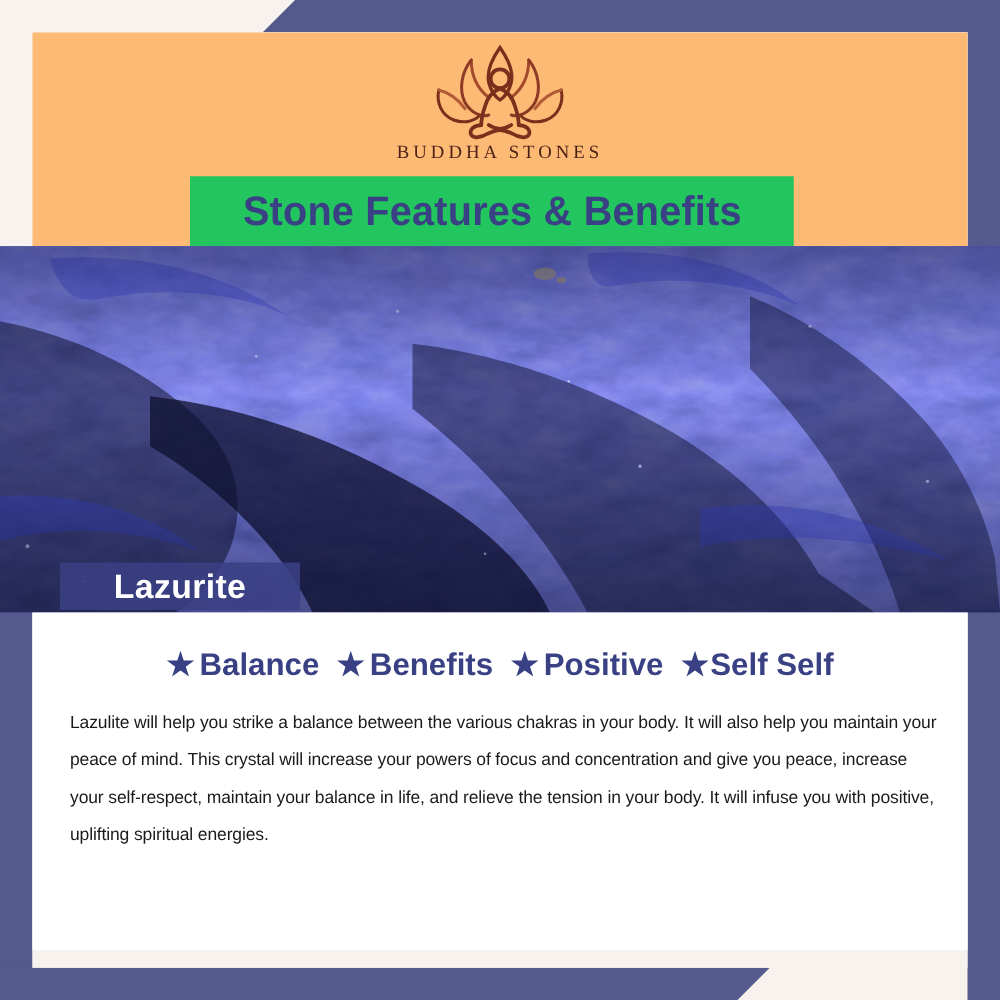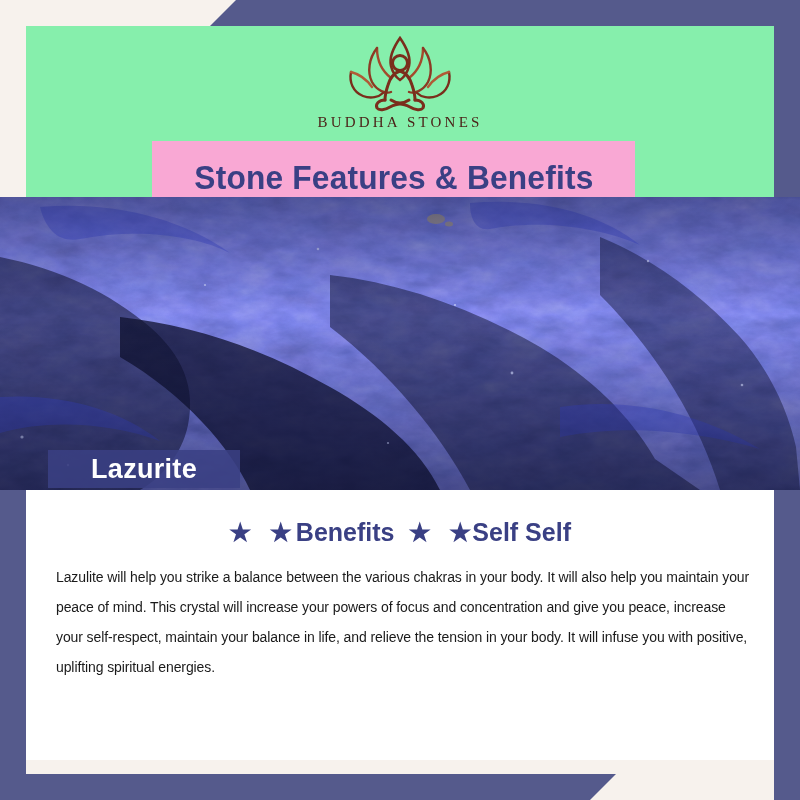--- a/index.html
+++ b/index.html
@@ -41,21 +41,21 @@
     left:26px; top:26px;
     width:748px; height:748px;
     background:#f7f2ed;
   }
 
   
   .header {
     position:absolute;
     left:26px; top:26px;
     width:748px; height:171px;
-    background:#86efac;
+    background:#fdba74;
   }
   .logo-wrap {
     position:absolute;
     left:0; right:0; top:0;
     display:flex; flex-direction:column;
     align-items:center; justify-content:flex-start;
     padding-top:4px;
   }
   .logo-mark { width:150px; height:82px; display:block; }
   .logo-text {
@@ -65,22 +65,22 @@
     color:#4a1f16;
     margin-top:2px;
     white-space:nowrap;
   }
 
   
   .title-banner {
     position:absolute;
     left:152px; top:141px;
     width:483px; height:56px;
-    background:#f9a8d4;
-    display:flex; align-items:flex-end; justify-content:center;
+    background:#22c55e;
+    display:flex; align-items:center; justify-content:center;
   }
   .title-text {
     font-family:"Liberation Sans Narrow","Liberation Sans", sans-serif;
     font-size:33px;
     font-weight:bold;
     color:#3b4municipal;
     color:#3a4084;
     letter-spacing:0.2px;
     transform:scaleX(0.96);
     white-space:nowrap;
@@ -269,27 +269,29 @@
 
   <div class="name-banner">
     <div class="name-text">Lazurite</div>
   </div>
 
   <div class="panel">
 
     <div class="keywords">
       <span class="kw">
         <span class="star">★</span>
+        <span>Balance</span>
       </span>
       <span class="kw">
         <span class="star">★</span>
         <span>Benefits</span>
       </span>
       <span class="kw">
         <span class="star">★</span>
+        <span>Positive</span>
       </span>
       <span class="kw nogap">
         <span class="star">★</span>
         <span>Self Self</span>
       </span>
     </div>
 
     <div class="desc">Lazulite will help you strike a balance between the various chakras in your body. It will also help you maintain your peace of mind. This crystal will increase your powers of focus and concentration and give you peace, increase your self-respect, maintain your balance in life, and relieve the tension in your body. It will infuse you with positive, uplifting spiritual energies.</div>
 
   </div>

